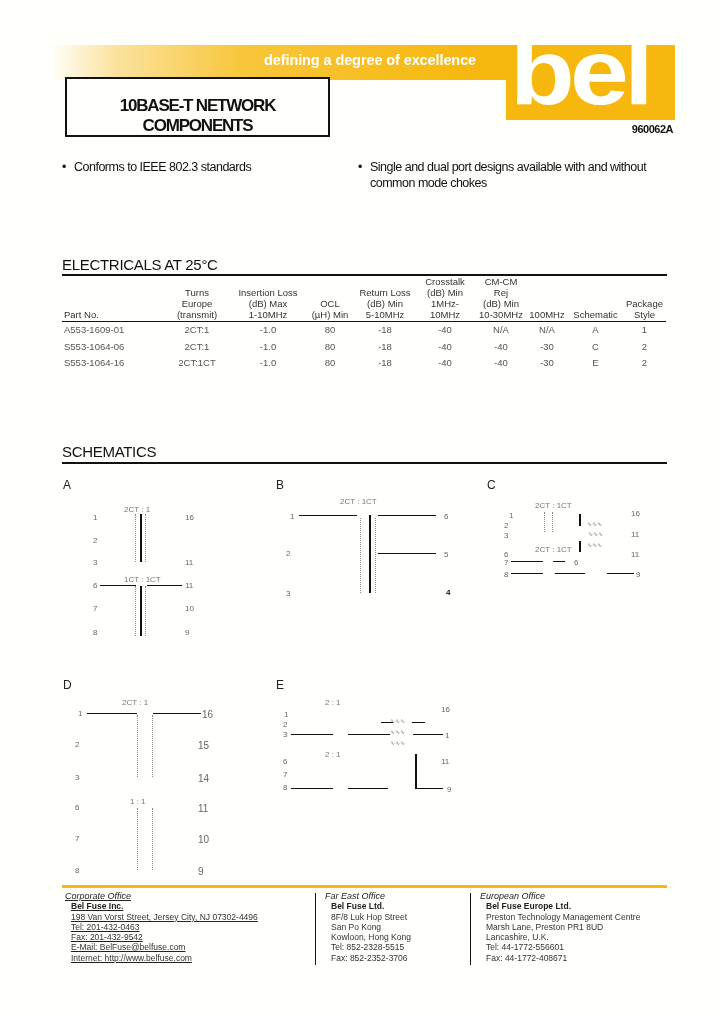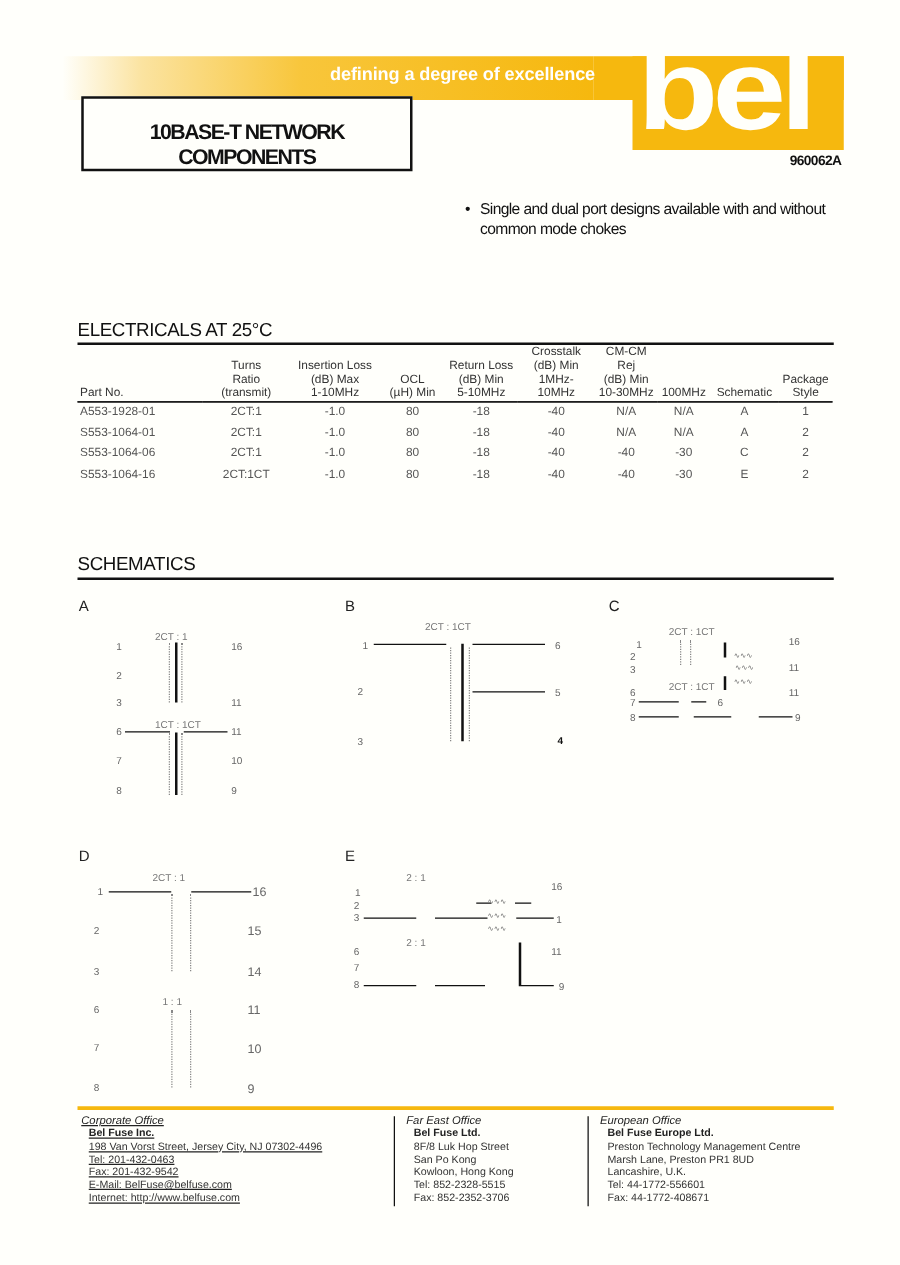--- a/index.html
+++ b/index.html
@@ -77,23 +77,24 @@
 <div class="tagline">defining a degree of excellence</div>
 <div class="logo-box"></div>
 <div class="logo-text">bel</div>
 <div class="title-box">
   <div class="title-text">10BASE-T NETWORK COMPONENTS</div>
 </div>
 <div class="doc-number">960062A</div>
 
 <div class="bullets" style="left:62px; top:159px; width:300px;">
   <ul>
+    <li>Conforms to IEEE 802.3 standards</li>
   </ul>
 </div>
-<div class="bullets" style="left:372px; top:159px; width:300px;">
+<div class="bullets" style="left:358px; top:159px; width:300px;">
   <ul>
     <li>Single and dual port designs available with and without common mode chokes</li>
   </ul>
 </div>
 
 <div class="section-title" style="left:62px; top:256px;">ELECTRICALS AT 25°C</div>
 <div class="rule" style="left:62px; top:274px; width:605px; height:1.5px;"></div>
 
 <table class="elec">
   <colgroup>
@@ -110,21 +111,21 @@
   </colgroup>
   <thead>
     <tr>
       <th class="part">
           <div></div>
           <div></div>
           <div>Part No.</div>
         </th>
       <th>
           <div>Turns</div>
-          <div>Ratio</div>
+          <div>Europe</div>
           <div>(transmit)</div>
         </th>
       <th>
           <div>Insertion Loss</div>
           <div>(dB) Max</div>
           <div>1-10MHz</div>
         </th>
       <th>
           <div></div>
           <div>OCL</div>
@@ -157,42 +158,30 @@
         </th>
       <th>
           <div></div>
           <div>Package</div>
           <div>Style</div>
         </th>
     </tr>
   </thead>
   <tbody>
     <tr>
-      <td class="part">A553-1928-01</td>
+      <td class="part">A553-1609-01</td>
         <td>2CT:1</td>
         <td>-1.0</td>
         <td>80</td>
         <td>-18</td>
         <td>-40</td>
         <td>N/A</td>
         <td>N/A</td>
         <td>A</td>
         <td>1</td>
-    </tr>
-    <tr>
-      <td class="part">S553-1064-01</td>
-        <td>2CT:1</td>
-        <td>-1.0</td>
-        <td>80</td>
-        <td>-18</td>
-        <td>-40</td>
-        <td>N/A</td>
-        <td>N/A</td>
-        <td>A</td>
-        <td>2</td>
     </tr>
     <tr>
       <td class="part">S553-1064-06</td>
         <td>2CT:1</td>
         <td>-1.0</td>
         <td>80</td>
         <td>-18</td>
         <td>-40</td>
         <td>-40</td>
         <td>-30</td>

